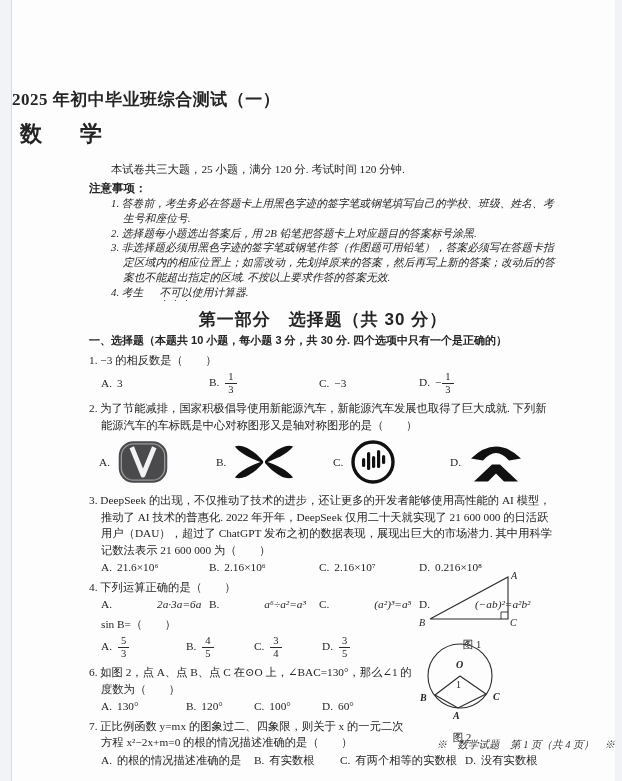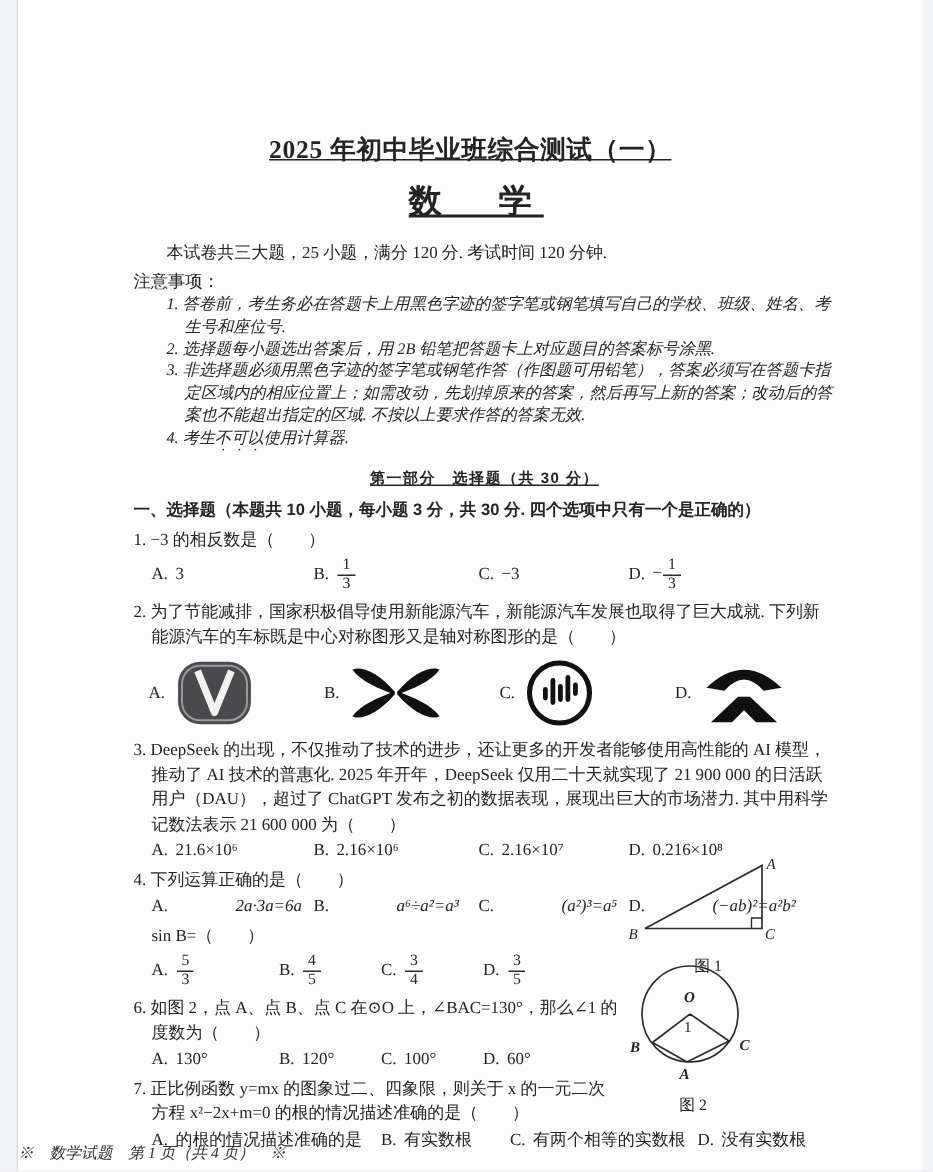--- a/index.html
+++ b/index.html
@@ -1,30 +1,30 @@
 <!DOCTYPE html>
 <html><head>
 <meta charset="utf-8">
 <style>
   html,body{margin:0;padding:0;background:#e9eaee;}
   .screen{position:relative;width:622px;height:781px;overflow:hidden;background:#f2f3f6;
           font-family:"Liberation Serif","DejaVu Serif",serif;color:#242424;}
   .page{position:absolute;left:11px;top:0;right:7px;bottom:0;background:#fdfdfe;
         border-left:1px solid #d8dae6;}
-  .head{text-align:center;text-decoration:underline;}
+  .head{text-align:left;}
   .exam-title{margin:88px 0 0;font-size:17px;font-weight:bold;letter-spacing:.5px;}
   .subject-title{margin:8px 0 0;font-size:22px;font-weight:bold;letter-spacing:8px;text-indent:8px;}
   .content{padding:10px 58px 0 77px;font-size:11.3px;line-height:16.5px;}
   .intro{margin:2px 0 2px;text-indent:22px;}
-  .notice-label{font-weight:normal;font-size:11.5px;font-family:"Liberation Sans","DejaVu Sans",sans-serif;}
+  .notice-label{font-weight:bold;font-size:11.5px;font-family:"Liberation Sans","DejaVu Sans",sans-serif;}
   .notice{padding-left:34px;text-indent:-12px;font-style:italic;font-size:10.8px;line-height:14.8px;}
   .emph{-webkit-text-emphasis:filled dot;-webkit-text-emphasis-position:under right;
-        text-emphasis:filled dot;text-emphasis-position:under right;}
-  .sec-title{margin:9px 0 4px;text-align:center;font-weight:bold;font-size:10px;
-             font-family:"Liberation Sans","DejaVu Sans",sans-serif;letter-spacing:1px;text-decoration:underline;}
+        text-emphasis:filled dot;text-emphasis-position:under right;margin-left:16px;}
+  .sec-title{margin:9px 0 4px;text-align:center;font-weight:bold;font-size:17px;
+             font-family:"Liberation Sans","DejaVu Sans",sans-serif;letter-spacing:1px;}
   .sec-sub{font-weight:bold;font-size:11px;font-family:"Liberation Sans","DejaVu Sans",sans-serif;
            margin-bottom:0;}
   .q{padding-left:12px;text-indent:-12px;margin-top:3px;}
   .q .cont{padding-left:0;text-indent:0;}
   .q-narrow{max-width:347px;}
   .opts{display:grid;padding-left:12px;margin:1px 0 2px;}
   .opts4{grid-template-columns:108px 110px 100px 1fr;}
   .opts-frac{grid-template-columns:85px 68px 68px 1fr;align-items:center;min-height:28px;}
   .opts-q7{grid-template-columns:153px 86px 125px 1fr;}
   .opt{white-space:nowrap;}
@@ -36,21 +36,21 @@
   .frac .d{display:block;padding:0 3px;}
   .logos{display:flex;align-items:center;padding-left:10px;margin:5px 0 6px;min-height:48px;}
   .logo-item{display:flex;align-items:center;width:117px;}
   .logo-item .lab{margin-right:7px;}
   .fig{position:absolute;text-align:center;font-size:10.5px;line-height:12px;}
   .fig svg text{font-family:"Liberation Serif","DejaVu Serif",serif;font-style:italic;
                 font-size:10px;fill:#222;}
   .fig1{left:404px;top:569px;width:112px;}
   .fig2{left:400px;top:638px;width:100px;}
   .fig-cap{margin-top:12px;}
-  .footer{position:absolute;left:0;right:0;bottom:5px;text-align:left;font-style:italic;
+  .footer{position:absolute;left:0;right:0;bottom:29px;text-align:right;font-style:italic;
           font-size:10.5px;color:#333;}
   svg{display:block;}
 </style>
 </head>
 <body>
 
 <div class="screen">
   <div class="page">
 
     <div class="head">
@@ -113,21 +113,21 @@
         </span>
         <span class="logo-item" style="width:auto;">
           <span class="lab">D.</span>
           <svg width="56" height="43" viewBox="0 0 56 42">
             <path d="M3 17 Q28 -7 53 17 L41 19 Q28 4 15 19 Z" fill="#111"></path>
             <path d="M6 40 L24 23 L32 23 L50 40 L36 40 L28 32 L20 40 Z" fill="#111"></path>
           </svg>
         </span>
       </div>
 
-      <div class="q">3. DeepSeek 的出现，不仅推动了技术的进步，还让更多的开发者能够使用高性能的 AI 模型，推动了 AI 技术的普惠化. 2025 年开年，DeepSeek 仅用二十天就实现了 21 900 000 的日活跃用户（DAU），超过了 ChatGPT 发布之初的数据表现，展现出巨大的市场潜力. 其中用科学记数法表示 21 600 000 为（　　）</div>
+      <div class="q">3. DeepSeek 的出现，不仅推动了技术的进步，还让更多的开发者能够使用高性能的 AI 模型，推动了 AI 技术的普惠化. 2022 年开年，DeepSeek 仅用二十天就实现了 21 600 000 的日活跃用户（DAU），超过了 ChatGPT 发布之初的数据表现，展现出巨大的市场潜力. 其中用科学记数法表示 21 600 000 为（　　）</div>
       <div class="opts opts4">
         <span class="opt"><span class="lab">A.</span><span>21.6×10⁶</span></span>
         <span class="opt"><span class="lab">B.</span><span>2.16×10⁶</span></span>
         <span class="opt"><span class="lab">C.</span><span>2.16×10⁷</span></span>
         <span class="opt"><span class="lab">D.</span><span>0.216×10⁸</span></span>
       </div>
 
       <div class="q">4. 下列运算正确的是（　　）</div>
       <div class="opts opts4">
         <span class="opt"><span class="lab">A.</span><span class="mathit">2a·3a=6a</span></span>

